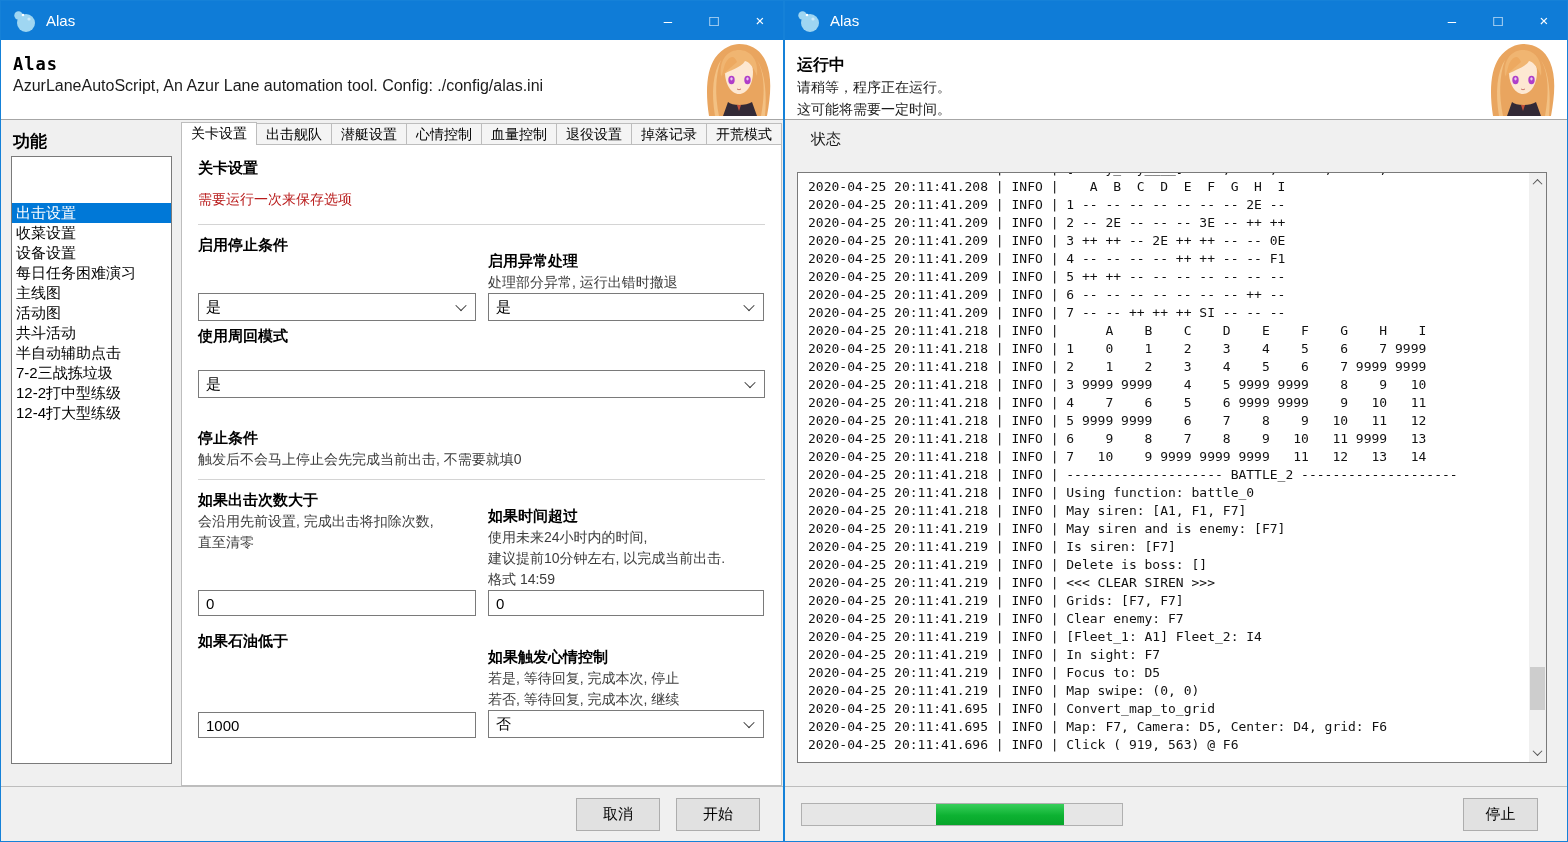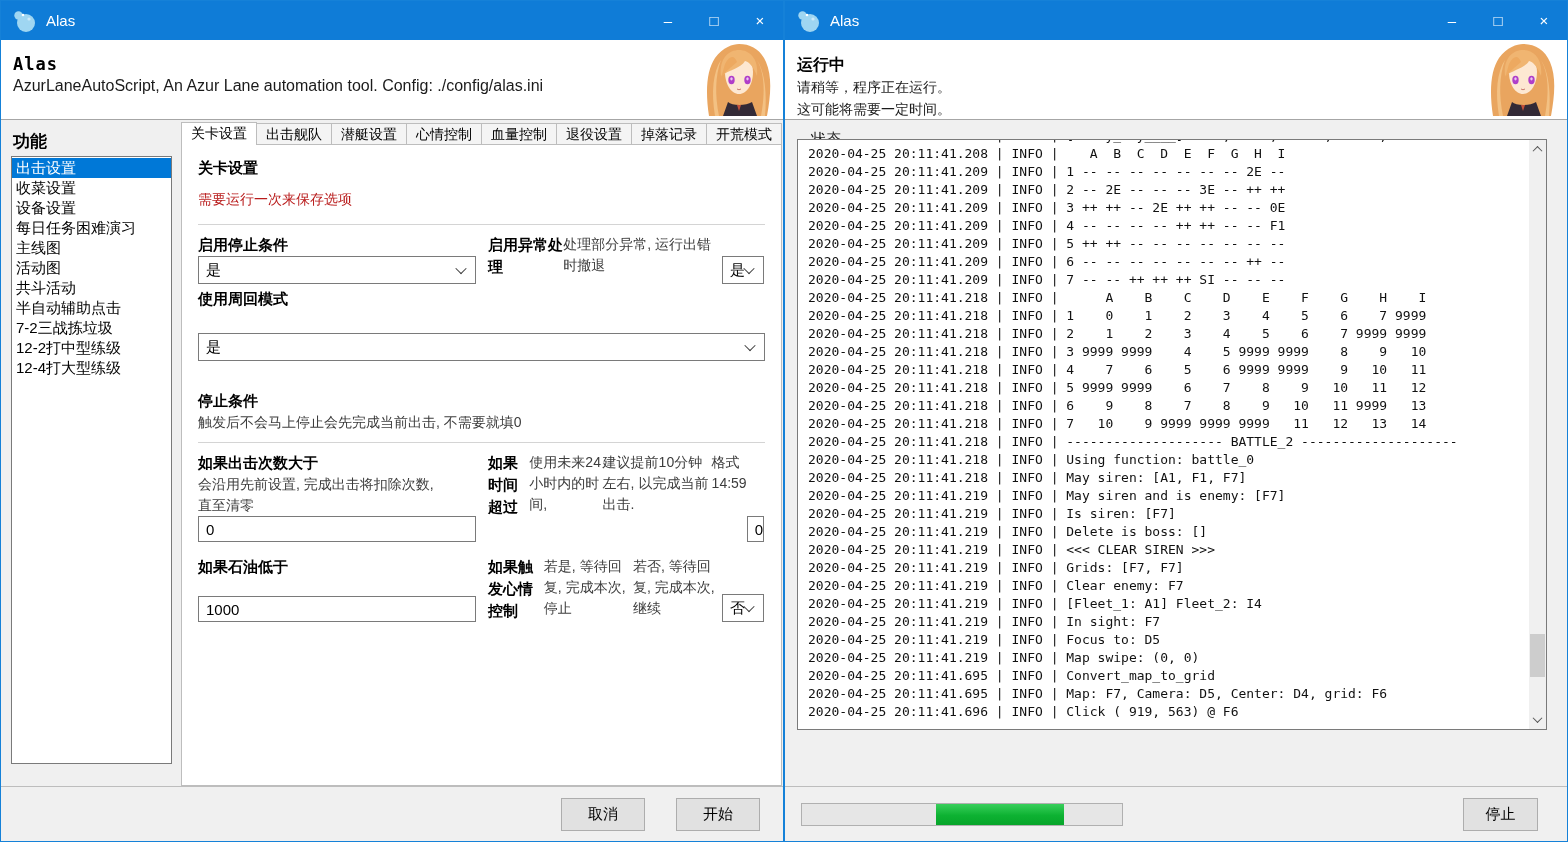--- a/index.html
+++ b/index.html
@@ -21,56 +21,56 @@
   .r-title { font-weight:bold; font-size:16px; line-height:22px; padding-top:0; }
   .r-line { font-size:14px; line-height:22px; color:#1b1b1b; }
   .avatar { position:absolute; right:8px; top:2px; width:74px; height:74px; }
 
   
   .body { flex:1; display:flex; background:#f0f0f0; overflow:hidden; }
   .side { width:180px; position:relative; padding:10px 0 0 12px; flex:none; }
   .side-label { font-size:17px; font-weight:bold; }
   .listbox { position:absolute; left:10px; top:36px; width:161px; height:608px; background:#fff; border:1px solid #7a7a7a; padding-top:1px; overflow:hidden; }
   .list-item { height:20px; line-height:20px; font-size:15px; padding-left:4px; white-space:nowrap; }
-  .list-item.selected { background:#0078d7; color:#fff; }
+  .list-item.selected { background:#0078d7; color:#fff;margin-top:45px; }
 
   .main { flex:1; margin:2px 3px 0 0; display:flex; flex-direction:column; }
   .tabbar { display:flex; align-items:flex-end; height:23px; flex:none; }
   .tab { height:22px; line-height:21px; padding:0 9px; font-size:14px; background:#f4f4f4; border:1px solid #bdbdbd; border-left:none; white-space:nowrap; }
   .tab:first-child { border-left:1px solid #bdbdbd; }
   .tab.active { height:23px; background:#fff; border-bottom:none; position:relative; z-index:2; }
   .panel { flex:1; background:#fff; border:1px solid #bdbdbd; margin-top:-1px; padding:12px 16px 0 16px; overflow:hidden; }
 
   .sec-heading { font-size:15px; font-weight:bold; line-height:22px; }
   .sec-note { font-size:14px; line-height:21px; color:#b91c1c; margin-top:10px; }
   .hr { border-top:1px solid #d4d4d4; margin-top:14px; }
   .hr2 { border-top:1px solid #d4d4d4; margin-top:9px; }
   .row { display:flex; align-items:stretch; margin-top:9px; }
   .col1 { width:278px; margin-right:12px; display:flex; flex-direction:column; }
-  .col2 { width:276px; display:flex; flex-direction:row; }
+  .col2 { width:276px; display:flex; flex-direction:column;margin-top:16px; }
   .f-label { font-size:15px; font-weight:bold; line-height:22px; }
   .f-note { font-size:14px; line-height:21px; color:#3c3c3c; }
   .control { margin-top:auto; }
   .combo { height:28px; background:#fff; border:1px solid #7a7a7a; display:flex; align-items:center; padding:0 10px 0 7px; font-size:15px; }
   .chev { margin-left:auto; width:8px; height:8px; border-right:1.4px solid #3c3c3c; border-bottom:1.4px solid #3c3c3c; transform:rotate(45deg) translate(-1px,-1px); flex:none; }
   .input { height:26px; background:#fff; border:1px solid #7a7a7a; display:flex; align-items:center; padding-left:7px; font-size:15px; }
   .loop-label { margin-top:4px; }
   .combo-wide { margin-top:23px; }
   .stop-heading { margin-top:29px; }
   .stop-note { }
   .row-oil { margin-top:14px; }
 
   
-  .footer { height:55px; flex:none; background:#f0f0f0; border-top:1px solid #bdbdbd; display:flex; align-items:center; justify-content:flex-end; gap:31px; padding-right:23px; }
+  .footer { height:55px; flex:none; background:#f0f0f0; border-top:1px solid #bdbdbd; display:flex; align-items:center; justify-content:flex-end; gap:16px; padding-right:23px; }
   .btn { width:84px; height:33px; background:#e1e1e1; border:1px solid #adadad; font-size:15px; font-family:inherit; color:#000; display:flex; align-items:center; justify-content:center; }
 
   
   .r-body { flex:1; position:relative; background:#f0f0f0; }
   .status-label { position:absolute; left:26px; top:10px; font-size:15px; color:#1b1b1b; }
-  .logbox { position:absolute; left:12px; top:19px; width:750px; height:591px; background:#fff; border:1px solid #7a7a7a; display:flex; overflow:hidden;gap:21px; }
+  .logbox { position:absolute; left:12px; top:52px; width:750px; height:591px; background:#fff; border:1px solid #7a7a7a; display:flex; overflow:hidden;gap:21px; }
   .log-content { flex:1; overflow:hidden; padding-left:10px; margin-top:-13px; font-family:"DejaVu Sans Mono", monospace; font-size:13px; line-height:18px; white-space:pre; color:#111; }
   .log-line { height:18px; }
   .log-scrollbar { width:17px; flex:none; background:#f0f0f0; position:relative; }
   .sb-arrow { position:absolute; left:0; width:17px; height:17px; display:flex; align-items:center; justify-content:center; }
   .sb-up { top:1px; } .sb-down { bottom:1px; }
   .chev-up { width:7px; height:7px; border-left:1.5px solid #555; border-top:1.5px solid #555; transform:rotate(45deg) translate(1px,1px); }
   .chev-down { width:7px; height:7px; border-right:1.5px solid #555; border-bottom:1.5px solid #555; transform:rotate(45deg) translate(-1px,-1px); }
   .sb-thumb { position:absolute; left:1px; right:1px; top:494px; height:43px; background:#cdcdcd; }
 
   .r-footer { height:55px; flex:none; background:#f0f0f0; border-top:1px solid #bdbdbd; position:relative; }

